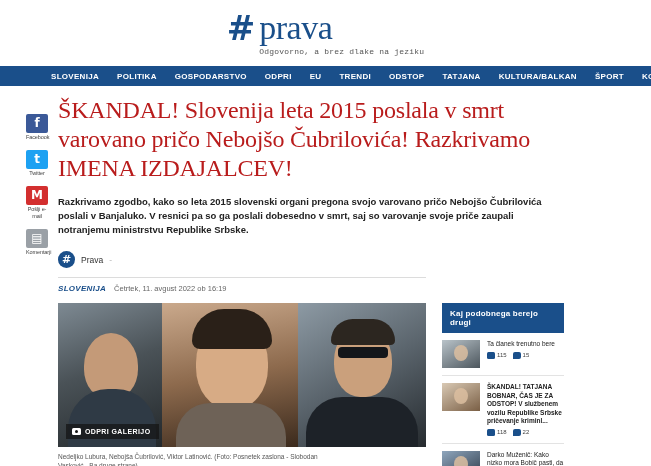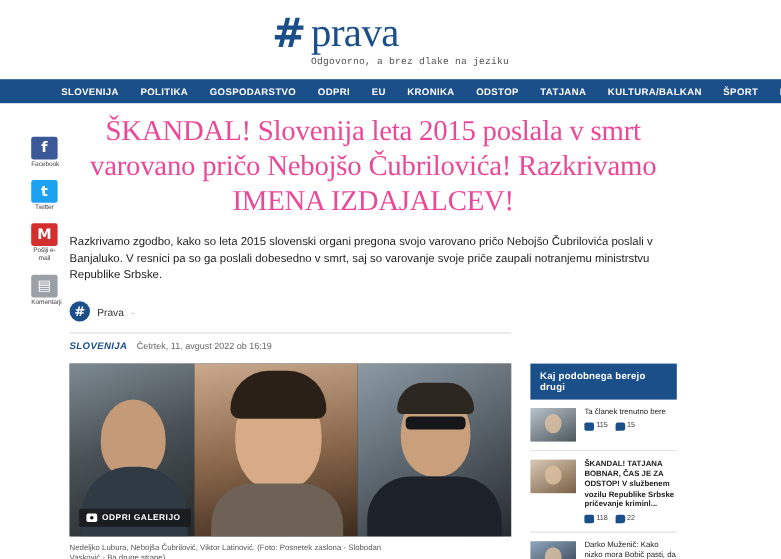--- a/index.html
+++ b/index.html
@@ -106,32 +106,32 @@
   }
 
   .article {
     width: 520px;
     padding-right: 14px;
   }
   .headline {
     font-family: "Liberation Serif", serif;
     font-size: 24px;
     line-height: 29px;
-    color: #ec4899;
+    color: #b91c1c;
     margin: 0 0 12px 0;
     font-weight: normal;
     letter-spacing: -0.2px;
-    text-align: center;
   }
   .lede {
     font-size: 9.5px;
     line-height: 14px;
     color: #222;
     margin: 0 0 14px 0;
     max-width: 492px;
+    font-weight: bold;
   }
 
   .byline {
     display: flex;
     align-items: center;
     gap: 6px;
     margin-bottom: 9px;
   }
   .byline-logo {
     width: 17px; height: 17px;
@@ -315,21 +315,21 @@
       </span>
     </div>
   </div>
 
   <div class="navbar">
     <span class="nav-item">SLOVENIJA</span>
     <span class="nav-item">POLITIKA</span>
     <span class="nav-item">GOSPODARSTVO</span>
     <span class="nav-item">ODPRI</span>
     <span class="nav-item">EU</span>
-    <span class="nav-item">KRONIKA</span>
+    <span class="nav-item">TRENDI</span>
     <span class="nav-item">ODSTOP</span>
     <span class="nav-item">TATJANA</span>
     <span class="nav-item">KULTURA/BALKAN</span>
     <span class="nav-item">ŠPORT</span>
     <span class="nav-item">KOMENTAR</span>
 
   </div>
 
   <div class="content">
 

